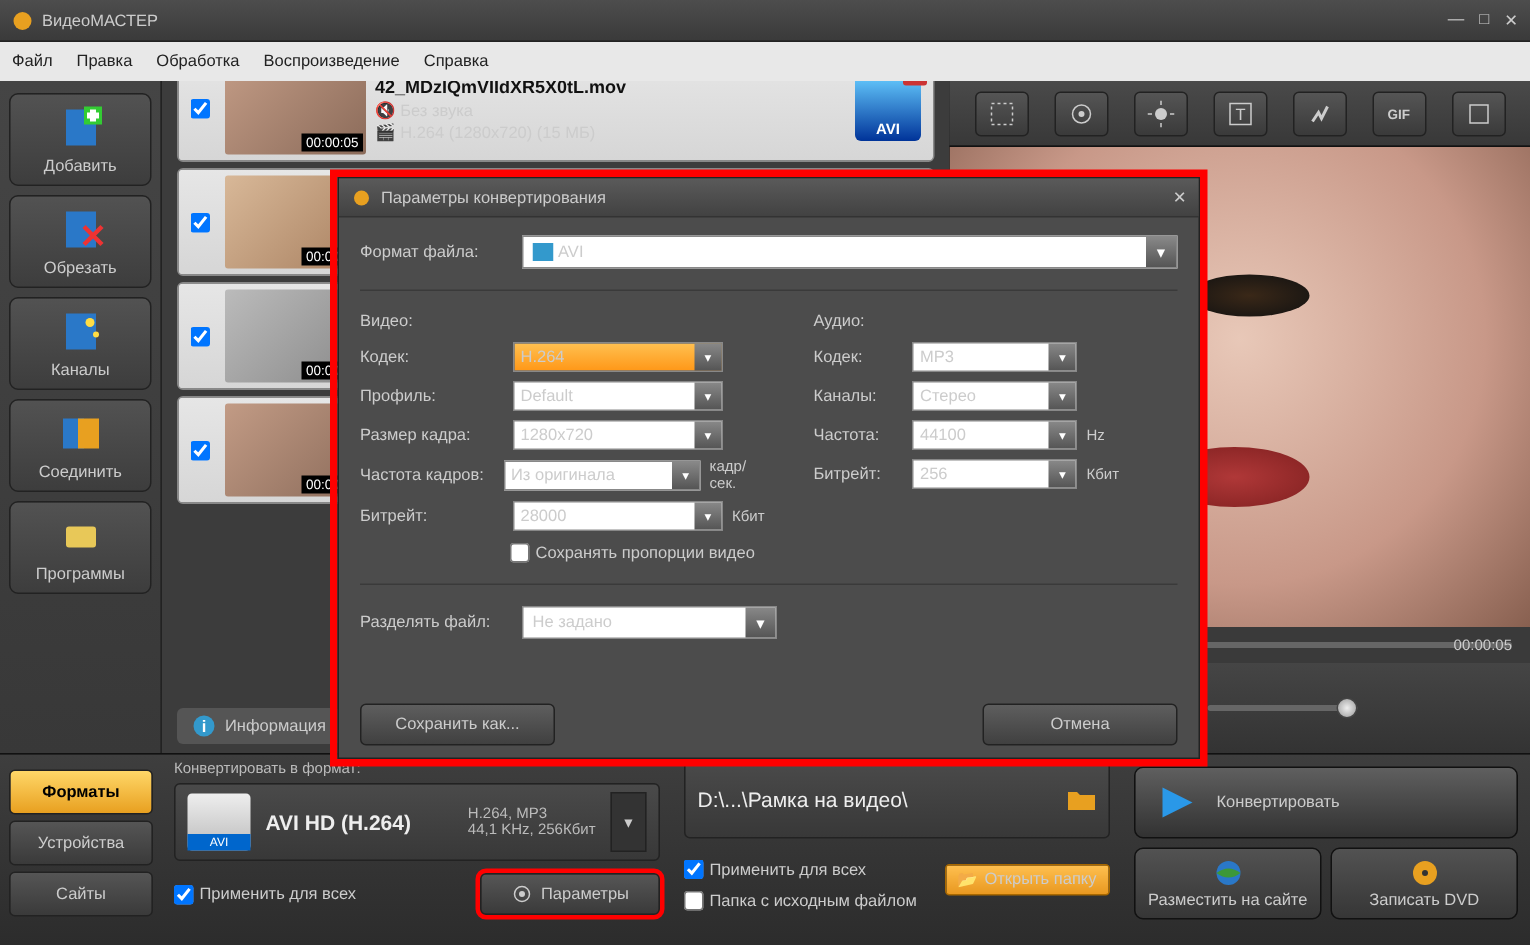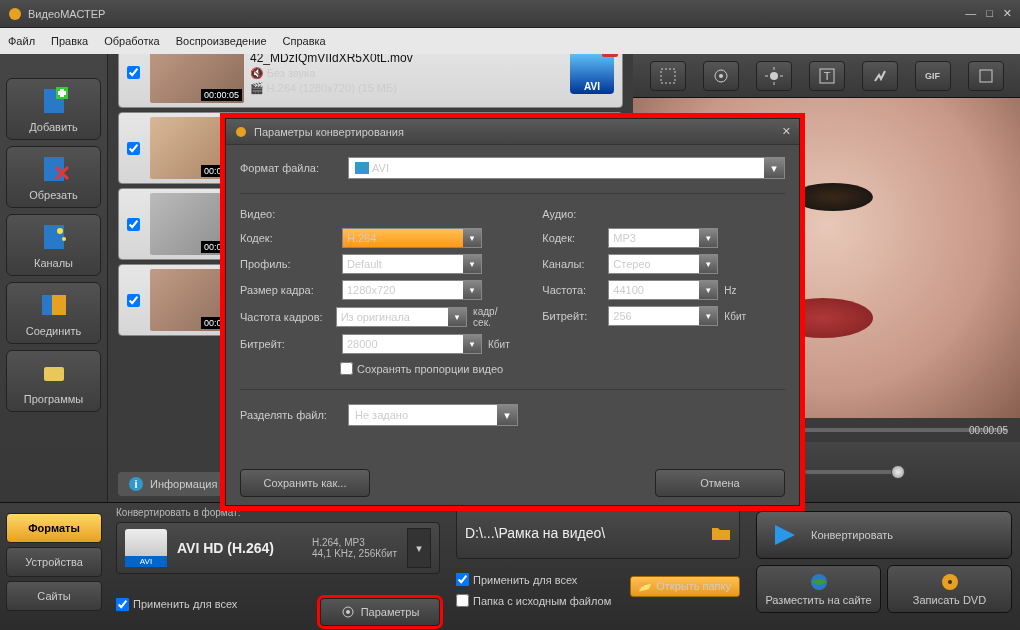--- a/index.html
+++ b/index.html
@@ -4,30 +4,30 @@
 <style>
 *{box-sizing:border-box;margin:0;padding:0;font-family:Tahoma,Arial,sans-serif;font-size:11px;color:#ccc;user-select:none}
 body{background:#2a2a2a;width:1020px;height:630px;overflow:hidden;position:relative}
 .titlebar{height:28px;background:linear-gradient(#4d4d4d,#3a3a3a);display:flex;align-items:center;padding:0 8px;justify-content:space-between;border-bottom:1px solid #222}
 .titlebar .title{display:flex;align-items:center;gap:6px}
 .titlebar .wincontrols{display:flex;gap:10px;color:#888}
 .titlebar .wincontrols span{cursor:pointer}
 .menubar{height:26px;background:#e8e8e8;display:flex;align-items:center;padding:0 8px;gap:16px}
 .menubar span{color:#222;cursor:pointer}
 .main{display:flex;height:448px}
-.sidebar{width:108px;background:linear-gradient(#454545,#383838);padding:24px 6px;border-right:1px solid #222;display:flex;flex-direction:column;gap:6px}
+.sidebar{width:108px;background:linear-gradient(#454545,#383838);padding:8px 6px;border-right:1px solid #222;display:flex;flex-direction:column;gap:6px}
 .sidebtn{background:linear-gradient(#525252,#3d3d3d);border:1px solid #222;border-radius:6px;padding:6px 2px;text-align:center;cursor:pointer;font-size:10px}
 .sidebtn .icon{display:block;margin:0 auto 4px;width:32px;height:32px}
 .filelist{width:525px;background:#3c3c3c;overflow:hidden;position:relative;padding-top:4px}
 .fileitem{display:flex;align-items:center;height:72px;margin:4px 10px;background:linear-gradient(#e6e6e6,#d6d6d6);border:1px solid #888;border-radius:4px;padding:4px;gap:6px;position:relative}
 .fileitem .chk{margin:0 4px}
 .fileitem .thumb{width:94px;height:62px;background:linear-gradient(135deg,#c29b85,#8b6b5a);border-radius:2px;position:relative}
 .fileitem .thumb .time{position:absolute;right:2px;bottom:2px;background:#000;color:#fff;font-size:9px;padding:1px 3px}
 .fileitem .meta{flex:1;color:#222}
-.fileitem .meta .fname{font-weight:normal;font-size:12px;color:#111}
+.fileitem .meta .fname{font-weight:bold;font-size:12px;color:#111}
 .fileitem .meta div{color:#444;margin-top:2px}
 .fileitem .fmt{width:44px;height:44px;background:linear-gradient(#6cf,#039);border-radius:4px;color:#fff;font-weight:bold;font-size:10px;display:flex;align-items:flex-end;justify-content:center;padding-bottom:2px;margin-right:4px}
 .fileitem .close{position:absolute;top:4px;right:4px;width:16px;height:16px;background:#c33;color:#fff;text-align:center;line-height:16px;border-radius:2px;cursor:pointer}
 .infobar{position:absolute;bottom:6px;left:10px;display:flex;align-items:center;gap:6px;background:#555;border-radius:4px;padding:4px 10px}
 .preview-area{flex:1;background:#222;position:relative;display:flex;flex-direction:column}
 .toolbar{height:44px;background:linear-gradient(#4a4a4a,#383838);display:flex;align-items:center;justify-content:space-around;padding:0 8px;border-bottom:1px solid #111}
 .tbtn{width:36px;height:30px;background:linear-gradient(#555,#3a3a3a);border:1px solid #222;border-radius:4px;display:flex;align-items:center;justify-content:center;cursor:pointer}
 .preview{flex:1;background:#111;position:relative;overflow:hidden}
 .preview .face{position:absolute;inset:0;background:radial-gradient(circle at 50% 40%,#e8c8b8,#c89888 60%,#886050)}
 .preview .eye{position:absolute;top:85px;left:160px;width:80px;height:28px;background:radial-gradient(ellipse,#3a2818,#111);border-radius:50%}
@@ -42,21 +42,21 @@
 .tab.active{background:linear-gradient(#ffd768,#e8a020);color:#000;font-weight:bold}
 .fmt-panel{width:340px;padding:4px 8px}
 .fmt-panel .hdr{font-size:10px;color:#bbb;margin-bottom:4px}
 .fmt-row{display:flex;align-items:center;gap:10px;background:linear-gradient(#4a4a4a,#383838);border:1px solid #222;border-radius:4px;padding:6px 8px;height:52px}
 .fmt-row .fbox{width:42px;height:38px;background:linear-gradient(#eee,#bbb);border-radius:3px;position:relative}
 .fmt-row .fbox::after{content:"AVI";position:absolute;bottom:0;left:0;right:0;background:#06c;color:#fff;font-size:8px;text-align:center;padding:1px}
 .fmt-row .fmtname{font-size:14px;font-weight:bold;color:#eee;flex:1}
 .fmt-row .fmtdet{font-size:10px;color:#bbb}
 .fmt-row .arrow{width:24px;height:40px;background:#333;border:1px solid #222;display:flex;align-items:center;justify-content:center;cursor:pointer}
 .chkrow{display:flex;align-items:center;gap:4px;margin-top:8px}
-.params-btn{margin-top:24px;width:120px;height:28px;background:linear-gradient(#565656,#3a3a3a);border:1px solid #222;border-radius:4px;display:flex;align-items:center;justify-content:center;gap:6px;cursor:pointer}
+.params-btn{margin-top:8px;width:120px;height:28px;background:linear-gradient(#565656,#3a3a3a);border:1px solid #222;border-radius:4px;display:flex;align-items:center;justify-content:center;gap:6px;cursor:pointer}
 .params-btn.hl{outline:3px solid red}
 .save-panel{width:300px;padding:4px 8px}
 .save-panel .path-row{display:flex;align-items:center;background:linear-gradient(#4a4a4a,#383838);border:1px solid #222;border-radius:4px;padding:0 8px;height:52px;gap:8px}
 .save-panel .path{font-size:14px;color:#eee;flex:1}
 .rt-panel{flex:1;padding:8px;display:flex;flex-direction:column;gap:6px}
 .convert-btn{height:48px;background:linear-gradient(#5f5f5f,#323232);border:1px solid #111;border-radius:6px;display:flex;align-items:center;padding:0 14px;gap:12px;cursor:pointer;font-size:16px;color:#fff}
 .rt-row{display:flex;gap:6px}
 .rt-sm{flex:1;height:48px;background:linear-gradient(#525252,#363636);border:1px solid #111;border-radius:6px;display:flex;flex-direction:column;align-items:center;justify-content:center;cursor:pointer;font-size:10px;text-align:center;gap:2px}
 .dialog-backdrop{position:absolute;top:118px;left:225px;width:575px;height:388px;outline:5px solid red;z-index:100}
 .dialog{position:absolute;inset:0;background:#4c4c4c;border:1px solid #222;display:flex;flex-direction:column}

